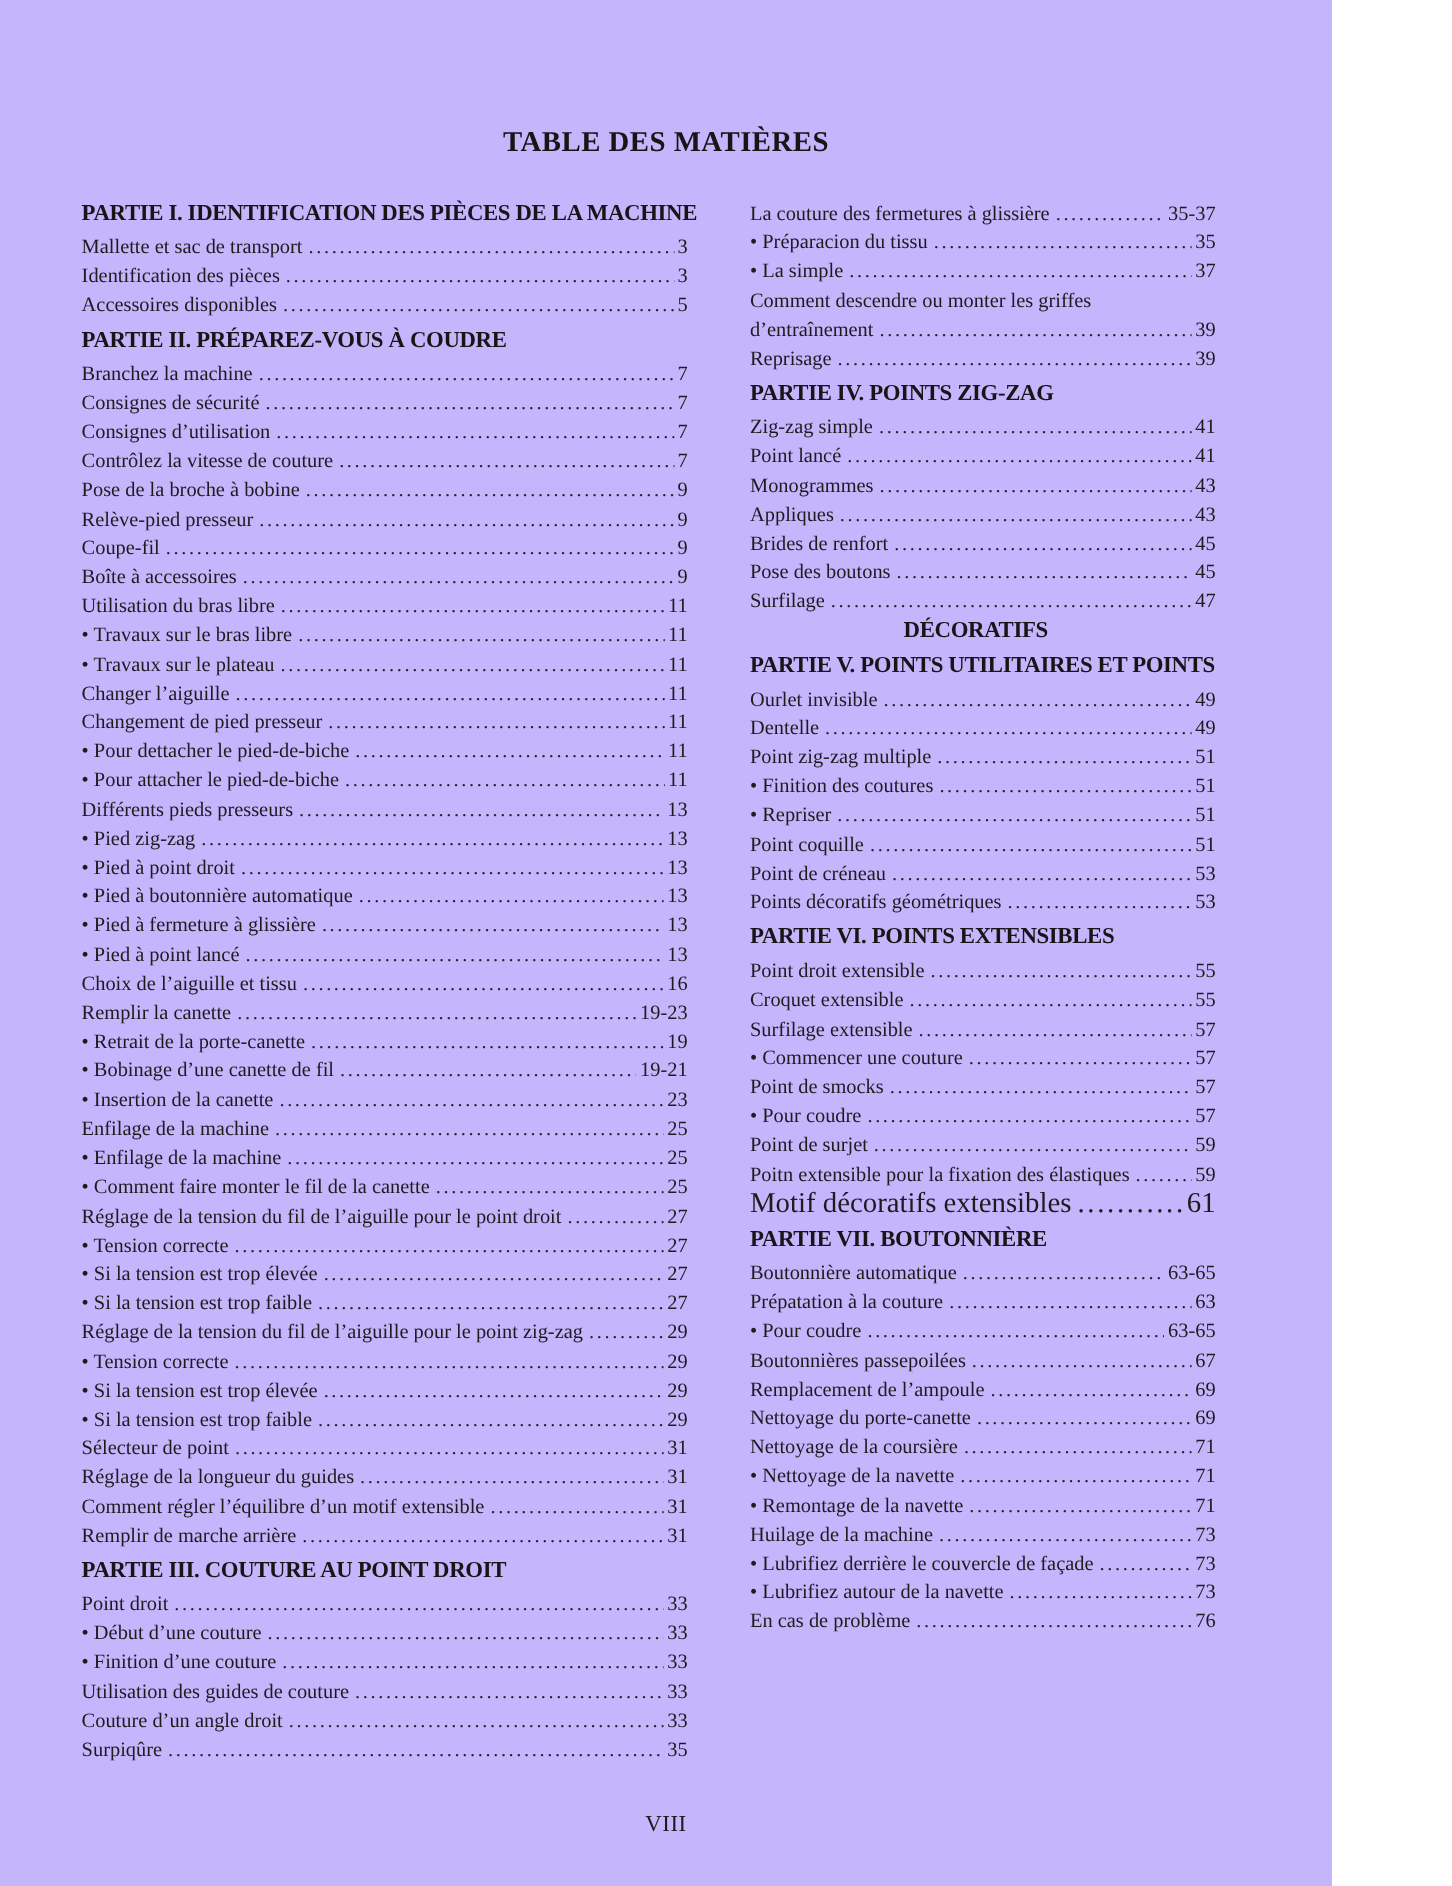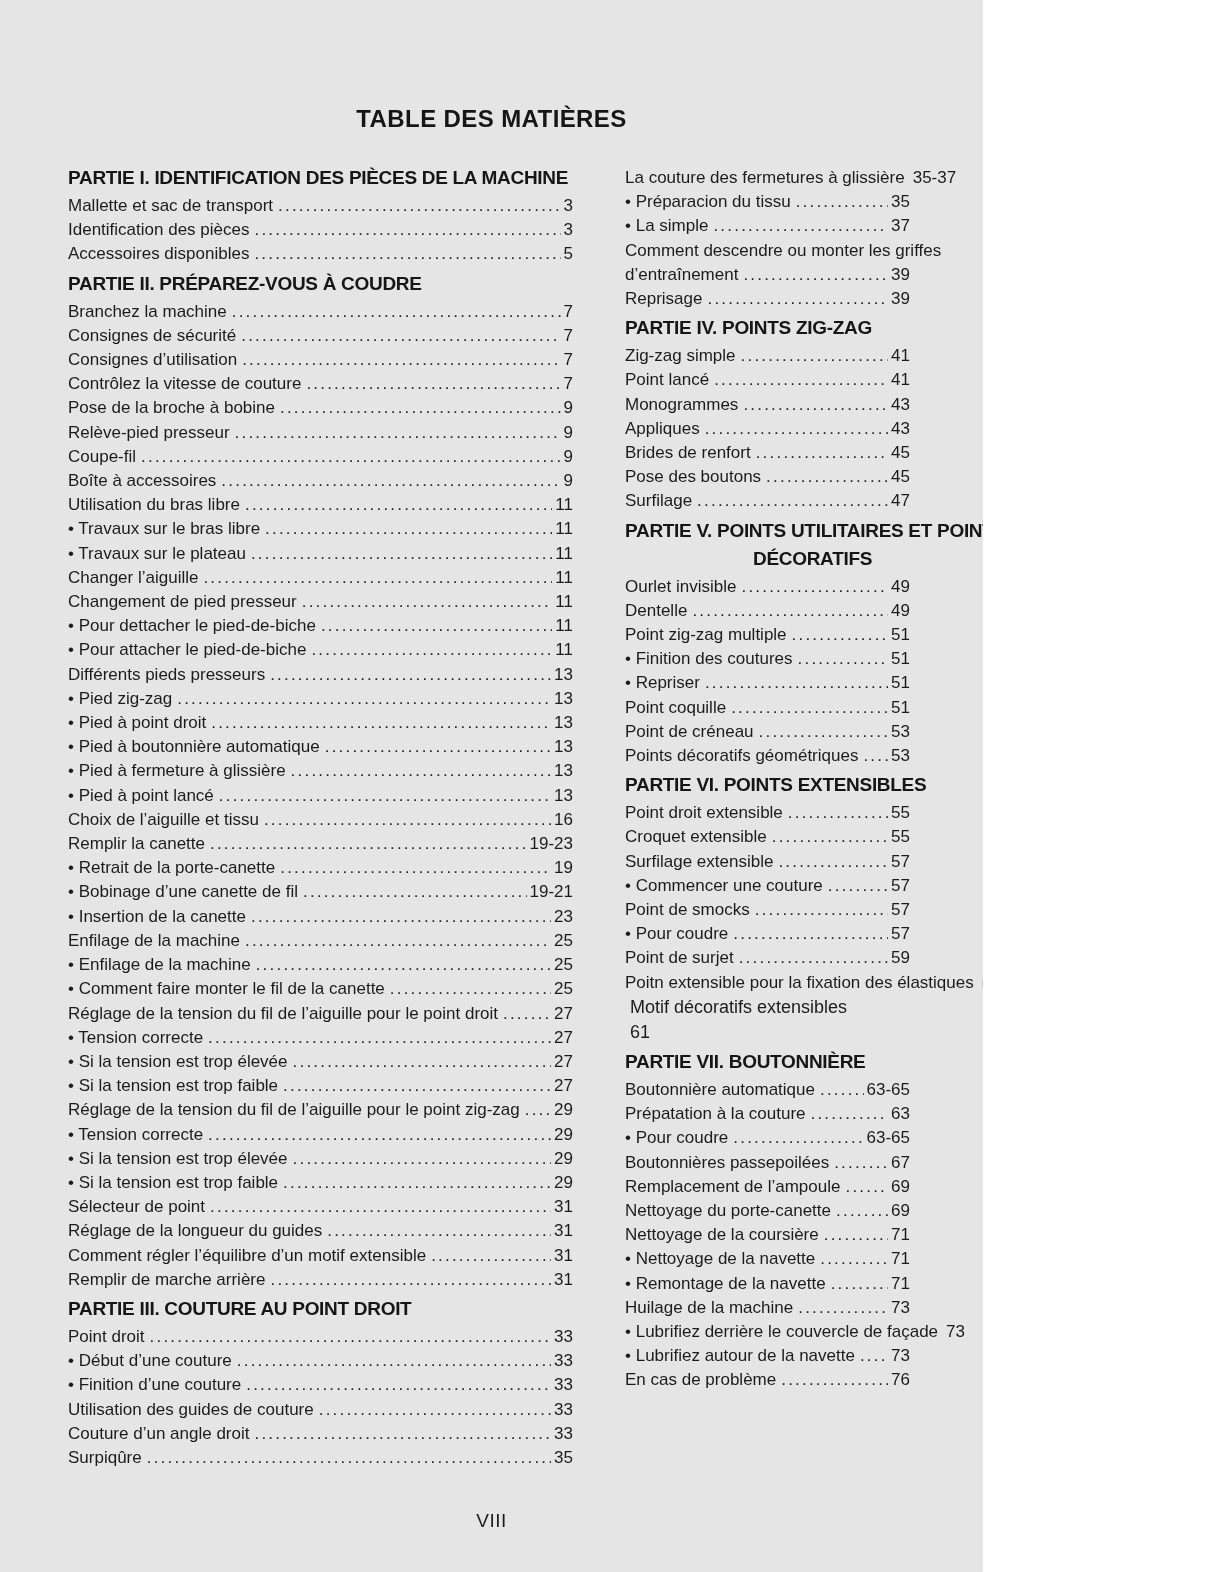--- a/index.html
+++ b/index.html
@@ -1,35 +1,35 @@
 <!DOCTYPE html>
 <html><head>
 <meta charset="utf-8">
 <style>
   html,body { margin:0; padding:0; background:#ffffff; }
   .page {
     position:relative;
-    width:983px; height:1572px;
-    background:#e5e5e5;
+    width:1110px; height:1572px;
+    background:#c4b5fd;
     color:#1c1c1c;
-    font-family:Liberation Sans, sans-serif;
+    font-family:Liberation Serif, serif;
     overflow:hidden;
   }
   .title {
     padding-top:104px;
     text-align:center;
     font-size:24px;
     font-weight:bold;
     letter-spacing:0.4px;
     line-height:30px;
     color:#161616;
   }
   .columns {
     display:flex;
-    margin:32px 73px 0 68px;
+    margin:32px 97px 0 68px;
   }
   .col { min-width:0; }
   .col-left  { width:505px; margin-right:52px; flex:0 0 auto; }
   .col-right { flex:1 1 auto; }
 
   .toc-heading {
     font-size:19px;
     font-weight:bold;
     letter-spacing:-0.3px;
     line-height:24px;
@@ -40,21 +40,21 @@
   .toc-heading.sub { margin-top:0; padding-left:128px; }
   .col > .toc-heading:first-child { margin-top:0; }
 
   .toc-row {
     display:flex;
     align-items:baseline;
     font-size:17px;
     line-height:24.2px;
     color:#1c1c1c;
   }
-  .toc-row.large { font-size:18px; line-height:25px;flex-direction:column; }
+  .toc-row.large { font-size:24px; line-height:25px; }
   .toc-label { flex:0 0 auto; white-space:nowrap; }
   .dot-leader {
     flex:1 1 0;
     min-width:0;
     overflow:hidden;
     white-space:nowrap;
     margin:0 3px 0 5px;
   }
   .dot-leader::after {
     content:"......................................................................................................................................................";
@@ -392,22 +392,22 @@
         <div class="toc-row">
           <span class="toc-label">Pose des boutons</span>
           <span class="dot-leader"></span>
           <span class="toc-page">45</span>
         </div>
         <div class="toc-row">
           <span class="toc-label">Surfilage</span>
           <span class="dot-leader"></span>
           <span class="toc-page">47</span>
         </div>
+        <div class="toc-heading sub">DÉCORATIFS</div>
         <div class="toc-heading">PARTIE V.  POINTS UTILITAIRES ET POINTS</div>
-        <div class="toc-heading sub">DÉCORATIFS</div>
         <div class="toc-row">
           <span class="toc-label">Ourlet invisible</span>
           <span class="dot-leader"></span>
           <span class="toc-page">49</span>
         </div>
         <div class="toc-row">
           <span class="toc-label">Dentelle</span>
           <span class="dot-leader"></span>
           <span class="toc-page">49</span>
         </div>

